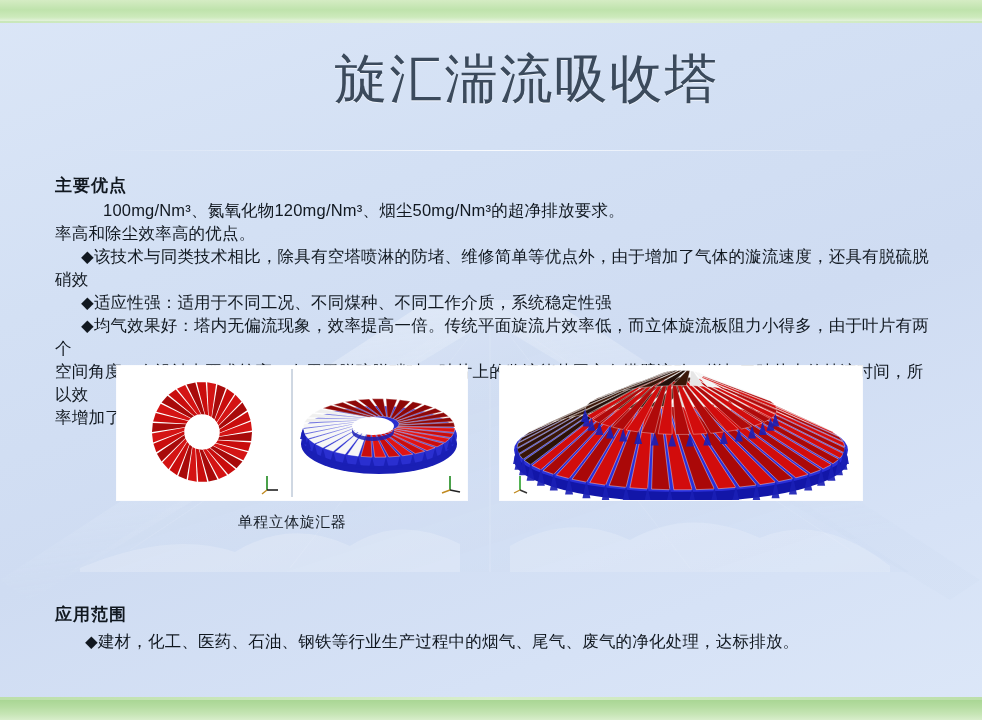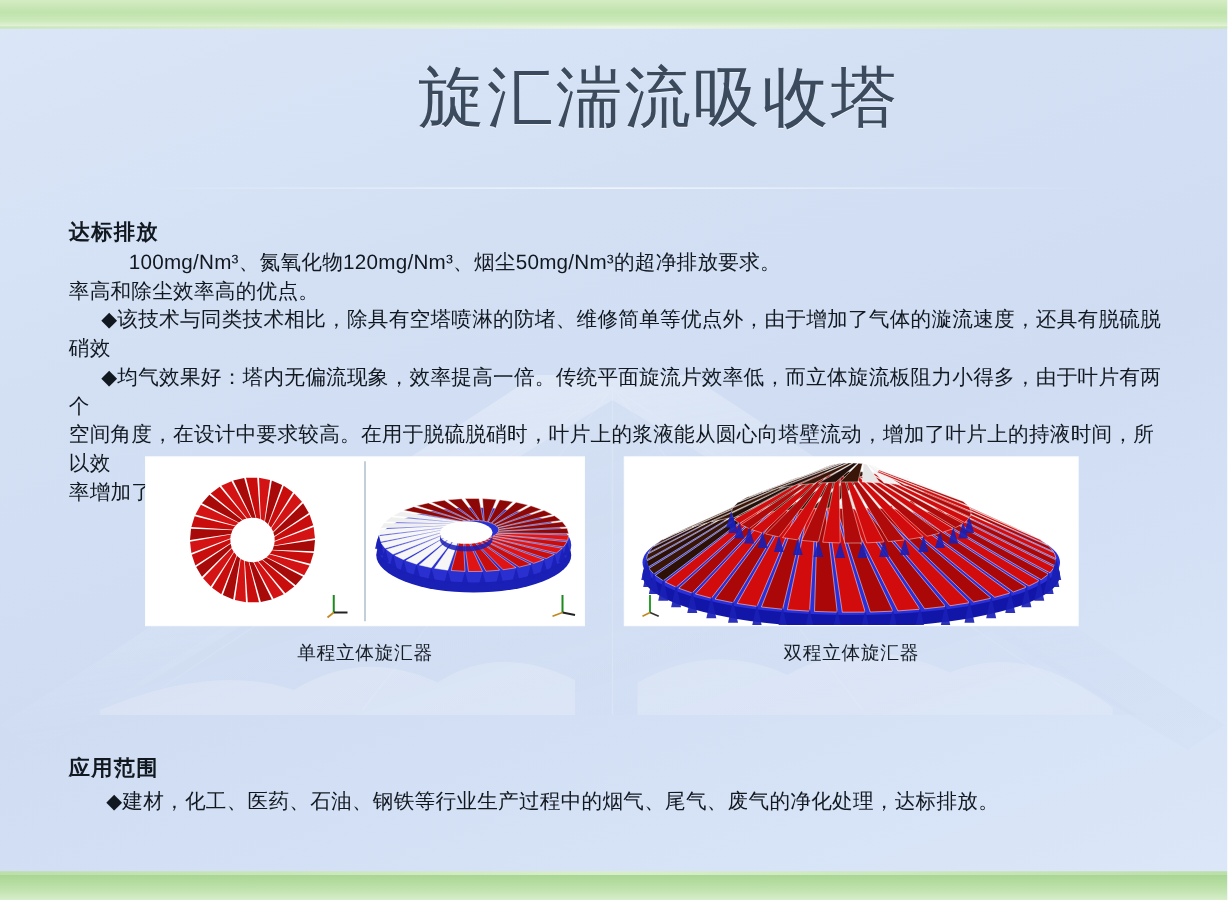--- a/index.html
+++ b/index.html
@@ -88,24 +88,25 @@
   <div class="faint-line"></div>
 
   <div class="band band-top"></div>
   <div class="band band-top-line"></div>
   <div class="band band-bottom-line"></div>
   <div class="band band-bottom"></div>
 
   <div id="title">旋汇湍流吸收塔</div>
 
   <div class="content" id="main-advantages">
-    <div class="heading">达标排放</div>
+    <div class="heading">主要优点</div>
     <p class="para" style="text-indent:48px;">100mg/Nm³、氮氧化物120mg/Nm³、烟尘50mg/Nm³的超净排放要求。</p>
     <p class="para">率高和除尘效率高的优点。</p>
     <p class="para indent1">◆该技术与同类技术相比，除具有空塔喷淋的防堵、维修简单等优点外，由于增加了气体的漩流速度，还具有脱硫脱硝效</p>
+    <p class="para indent1">◆适应性强：适用于不同工况、不同煤种、不同工作介质，系统稳定性强</p>
     <p class="para indent1">◆均气效果好：塔内无偏流现象，效率提高一倍。传统平面旋流片效率低，而立体旋流板阻力小得多，由于叶片有两个</p>
     <p class="para">空间角度，在设计中要求较高。在用于脱硫脱硝时，叶片上的浆液能从圆心向塔壁流动，增加了叶片上的持液时间，所以效</p>
     <p class="para">率增加了。</p>
   </div>
 
   <div class="figure" id="fig-left">
     <svg class="fig-svg" viewBox="0 0 350 134">
       <rect x="0" y="0" width="350" height="134" fill="#ffffff"></rect>
 
       <line x1="175" y1="3" x2="175" y2="131" stroke="#9fb0c6" stroke-width="1"></line>
@@ -364,21 +365,20 @@
 
       <g transform="translate(20,118)">
         <line x1="0" y1="6" x2="0" y2="-8" stroke="#2aa02a" stroke-width="1.6"></line>
         <line x1="0" y1="6" x2="7" y2="9" stroke="#333333" stroke-width="1.4"></line>
         <line x1="0" y1="6" x2="-6" y2="9" stroke="#c08a20" stroke-width="1.3"></line>
       </g>
     </svg>
   </div>
 
   <div class="caption" id="cap-left">单程立体旋汇器</div>
-  <div class="caption" id="cap-right">双程立体旋汇器</div>
 
 
   <div class="content" id="scope-block">
     <div class="heading">应用范围</div>
     <p class="para indent1" style="margin:4px;">◆建材，化工、医药、石油、钢铁等行业生产过程中的烟气、尾气、废气的净化处理，达标排放。</p>
   </div>
 
 </div>
 
 </body></html>

